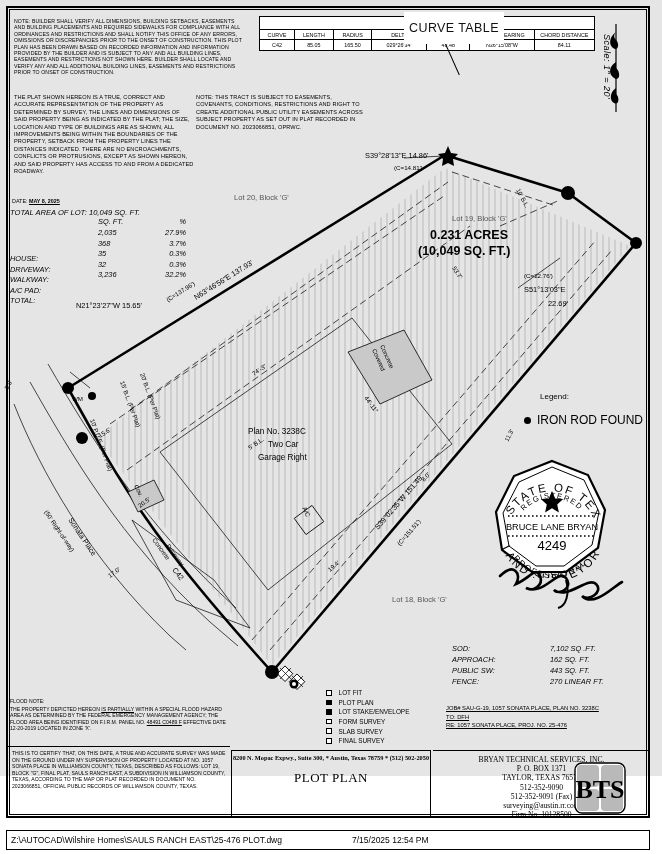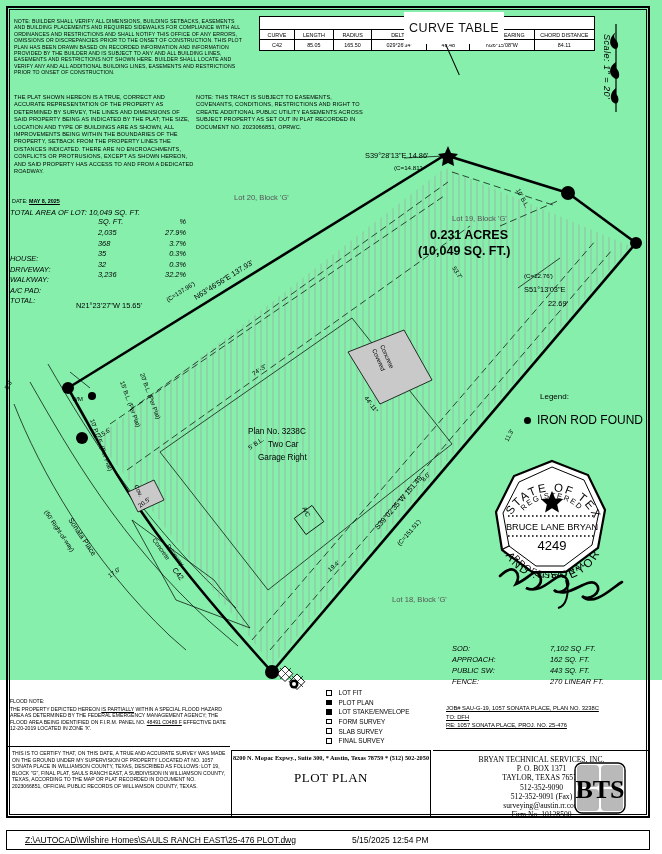--- a/index.html
+++ b/index.html
@@ -1,38 +1,38 @@
 <!DOCTYPE html>
 <html><head>
 <meta charset="utf-8">
 <style>
   html,body{margin:0;padding:0;background:#ffffff;}
   body{
     width:662px;height:854px;position:relative;overflow:hidden;
     font-family:"Liberation Sans", sans-serif;color:#000;
   }
   #sheet{
-    position:absolute;left:0;top:0;width:662px;height:680px;
-    background:#86efac;
+    position:absolute;left:0;top:0;width:662px;height:776px;
+    background:#e5e5e5;
   }
   
   .sheet-border{
     position:absolute;left:6px;top:6px;width:644px;height:812px;
     border:2px solid #000;box-sizing:border-box;
   }
   .sheet-border-inner{
     position:absolute;left:9px;top:9px;width:638px;height:806px;
     border:1px solid #000;box-sizing:border-box;
   }
   .status-bar{
     position:absolute;left:6px;top:830px;width:644px;height:20px;
     border:1px solid #000;box-sizing:border-box;background:#fff;
     font-size:8.5px;line-height:18px;
   }
-  .status-path{position:absolute;left:18px;top:0;white-space:nowrap;text-decoration:underline;}
+  .status-path{position:absolute;left:4px;top:0;white-space:nowrap;}
   .status-date{position:absolute;left:345px;top:0;white-space:nowrap;}
 
   
   .blk{position:absolute;}
   .nt{font-size:5.2px;line-height:6.4px;letter-spacing:0.1px;}
   .u{text-decoration:underline;}
 
   
   .curve-table{
     position:absolute;left:259px;top:16px;width:336px;
@@ -463,16 +463,16 @@
     <rect x="1" y="1" width="50" height="50" rx="7" fill="#fff" stroke="#000" stroke-width="1.4"></rect>
     <rect x="3" y="3" width="22" height="22" rx="4" fill="#b9b9b9"></rect>
     <rect x="27" y="3" width="22" height="22" rx="4" fill="#b9b9b9"></rect>
     <rect x="3" y="27" width="22" height="22" rx="4" fill="#b9b9b9"></rect>
     <rect x="27" y="27" width="22" height="22" rx="4" fill="#b9b9b9"></rect>
     <text x="26" y="36" text-anchor="middle" font-family="'Liberation Serif',serif" font-size="26" font-weight="bold" fill="#000">BTS</text>
   </svg>
 
   <div class="status-bar">
     <span class="status-path">Z:\AUTOCAD\Wilshire Homes\SAULS RANCH EAST\25-476 PLOT.dwg</span>
-    <span class="status-date">5/15/2025 12:54 PM</span>
+    <span class="status-date">7/15/2025 12:54 PM</span>
   </div>
 
 </div>
 
 </body></html>

